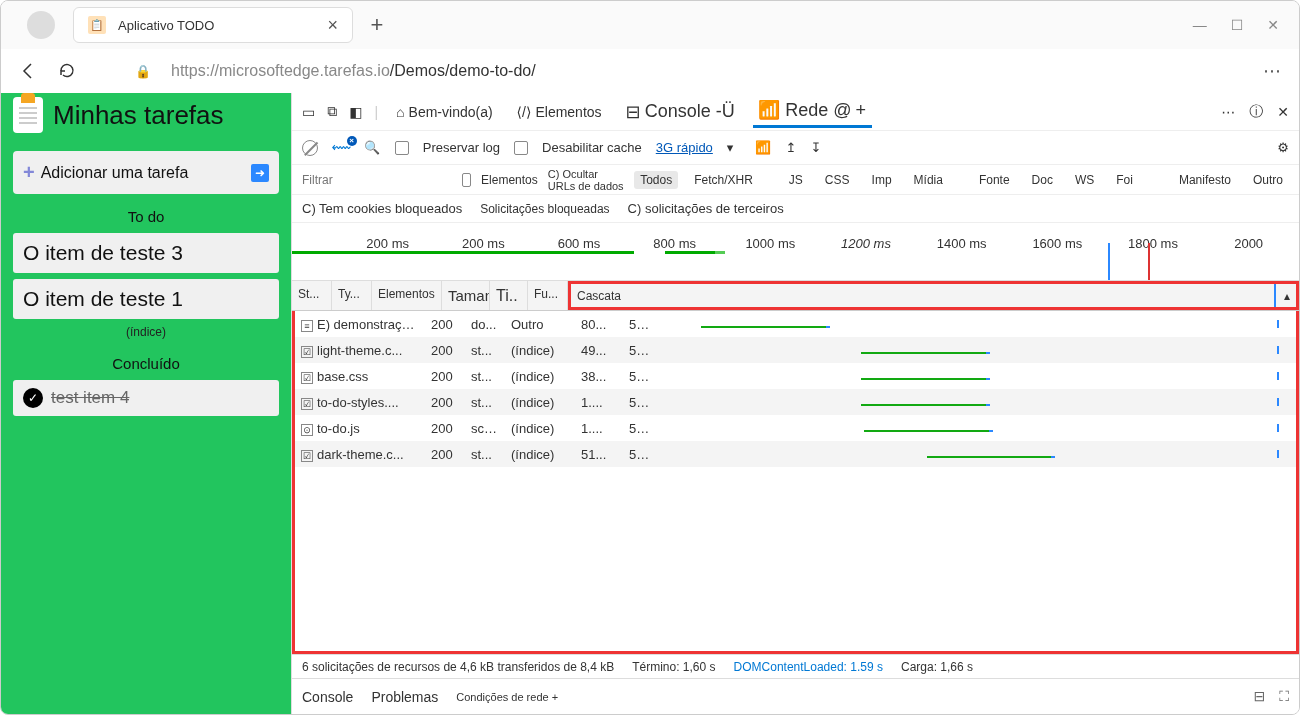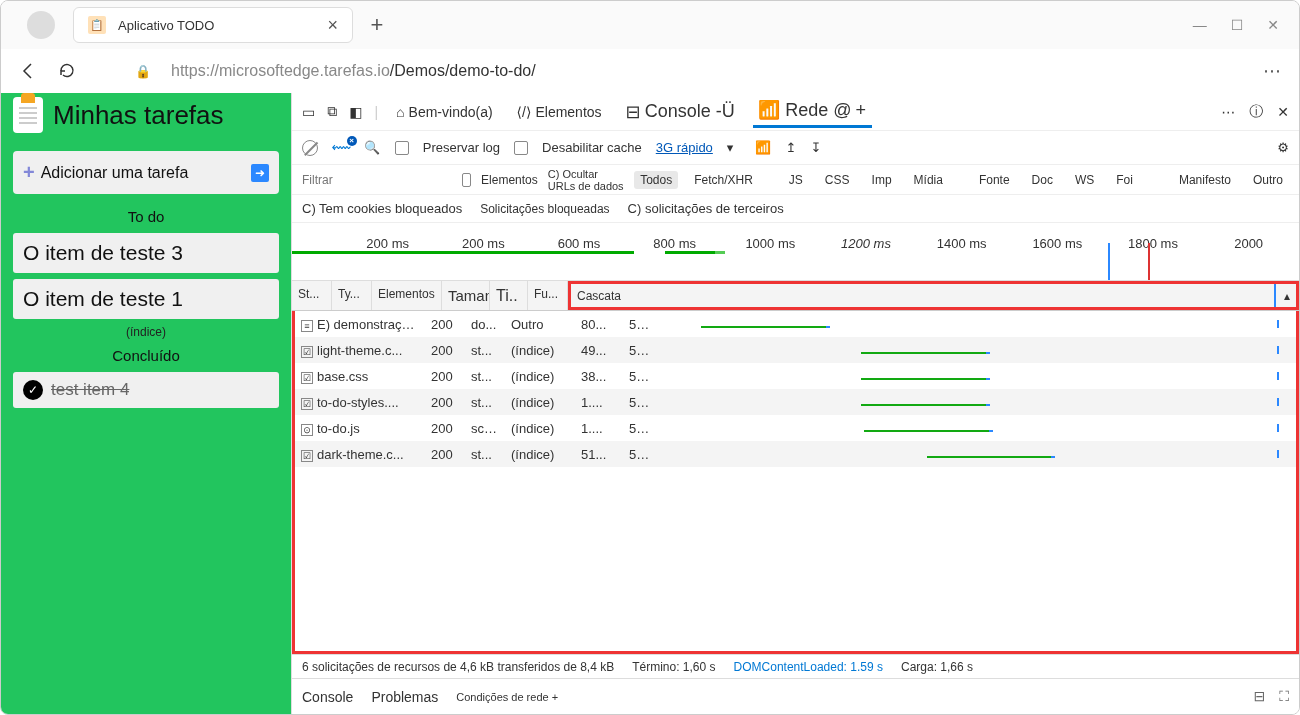--- a/index.html
+++ b/index.html
@@ -125,21 +125,21 @@
     </div>
     <div class="addbtn">
       <span class="plus">+</span>
       <span>Adicionar uma tarefa</span>
       <span class="arr">➜</span>
     </div>
     <div class="sect">To do</div>
     <div class="task">O item de teste 3</div>
     <div class="task">O item de teste 1</div>
     <div class="idx">(índice)</div>
-    <div class="sect" style="margin-top:8px">Concluído</div>
+    <div class="sect" style="margin-top:16px">Concluído</div>
     <div class="task done">
       <div class="check">✓</div>
       <span>test item 4</span>
     </div>
   </div>
 
   <div class="dev">
     <div class="dtoolbar">
       <span>▭</span>
       <span>⧉</span>

